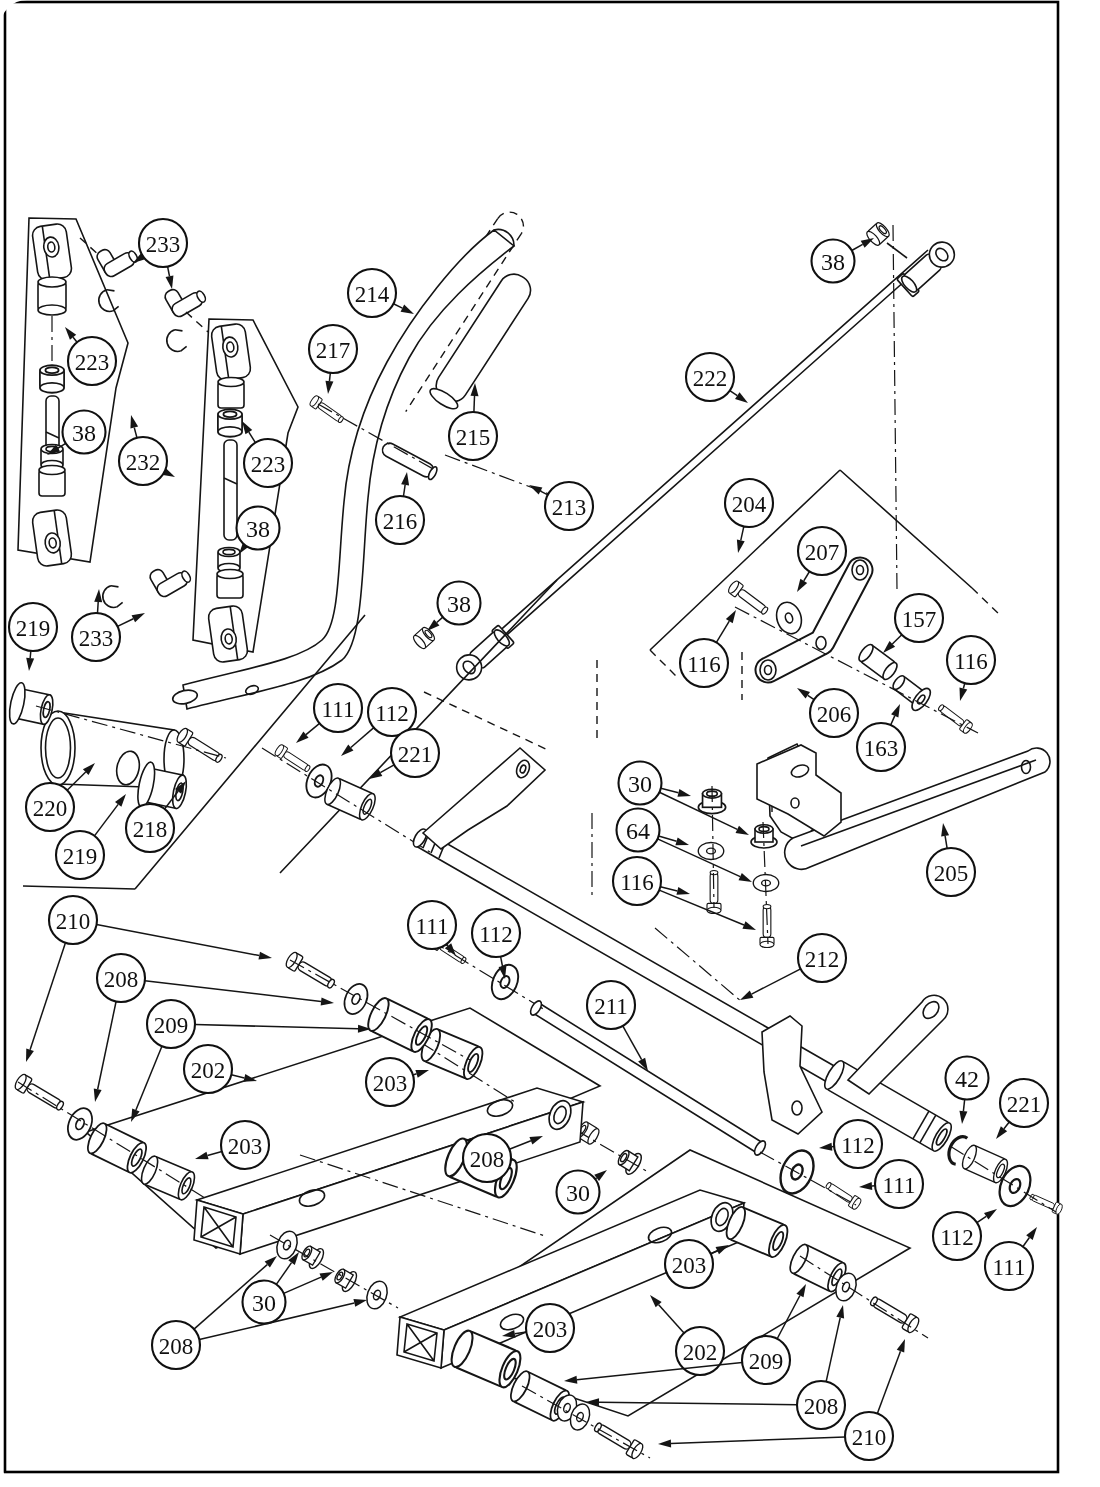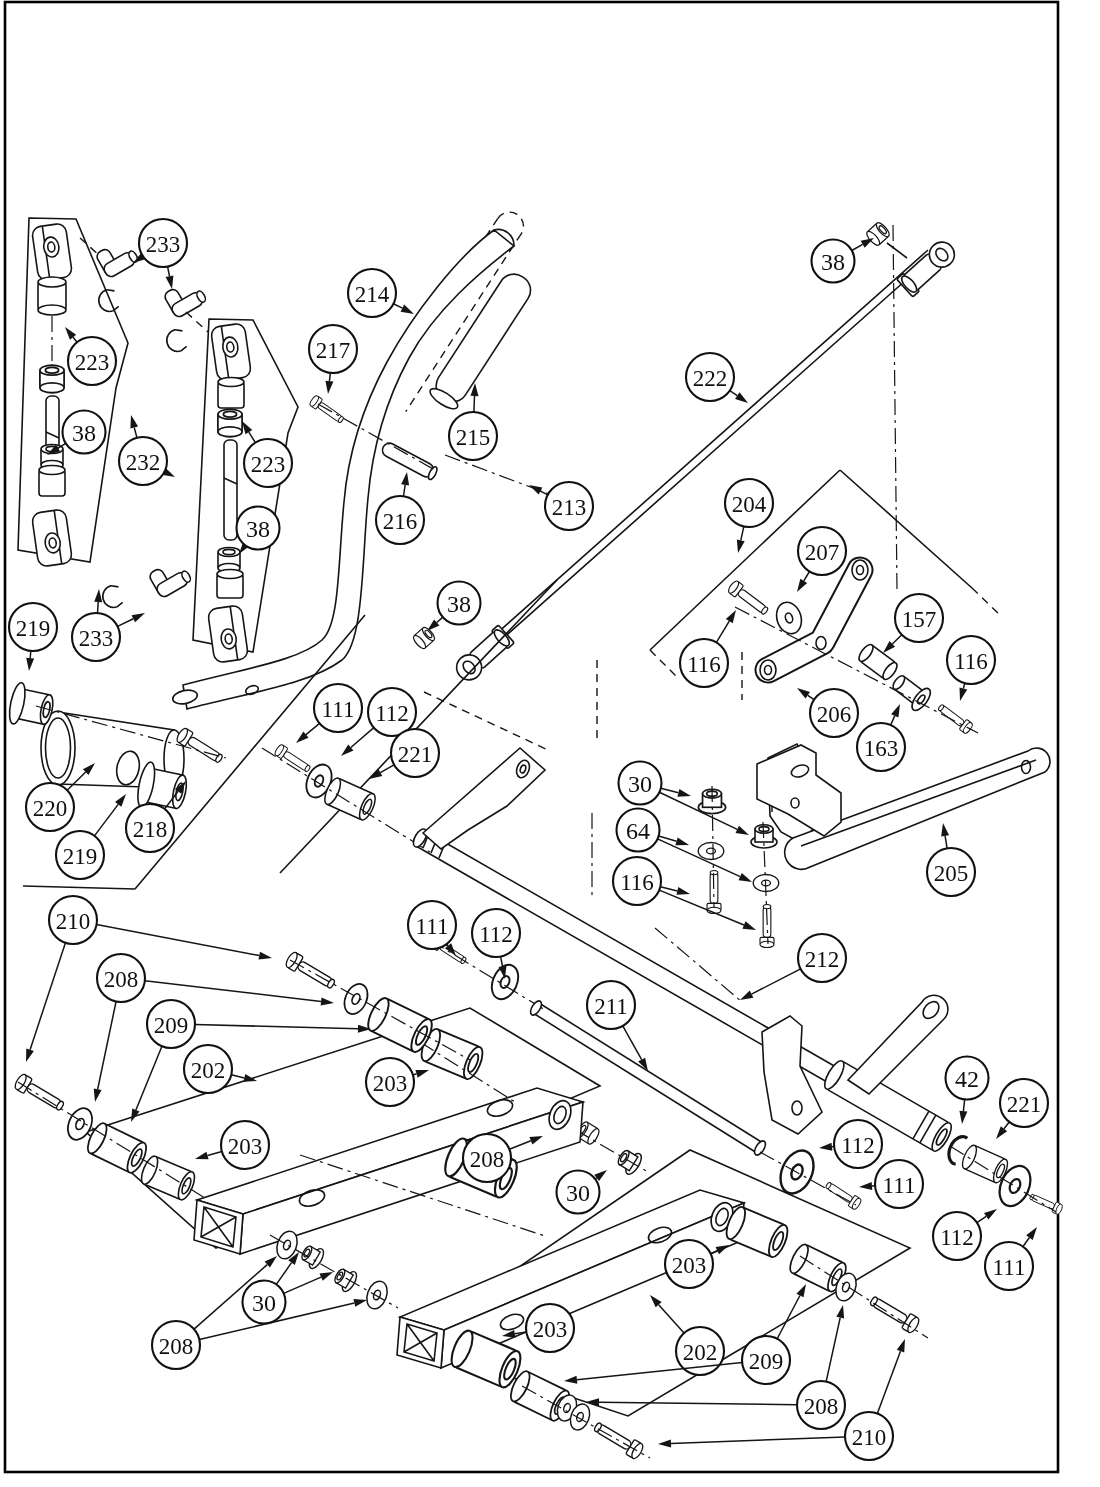--- a/index.html
+++ b/index.html
@@ -1,17 +1,17 @@
 <!DOCTYPE html>
 <html><head>
 <meta charset="utf-8">
 <style>
   html,body{margin:0;padding:0;background:#fff;}
   #stage{position:relative;width:1100px;height:1487px;background:#fff;overflow:hidden;
-         font-family:"Liberation Serif","DejaVu Serif",serif;}
+         font-family:"Liberation Serif","DejaVu Serif",serif;border-radius:27px;}
   svg{position:absolute;left:0;top:0;}
   .ln{fill:none;stroke:#151515;stroke-width:1.6;}
   .fw{fill:#fff;stroke:#151515;stroke-width:1.6;}
   .ds{fill:none;stroke:#151515;stroke-width:1.4;stroke-dasharray:8 6;}
   .dd{fill:none;stroke:#151515;stroke-width:1.2;stroke-dasharray:16 5 3 5;}
   .thick{fill:none;stroke:#151515;stroke-width:27;stroke-linecap:round;stroke-linejoin:round;}
   .thickw{fill:none;stroke:#fff;stroke-width:23;stroke-linecap:round;stroke-linejoin:round;}
   .callout-circle{fill:#fff;stroke:#101010;stroke-width:2.1;}
   .callout-text{fill:#101010;font-family:"Liberation Serif","DejaVu Serif",serif;}
   .leader{fill:none;stroke:#151515;stroke-width:1.5;}

